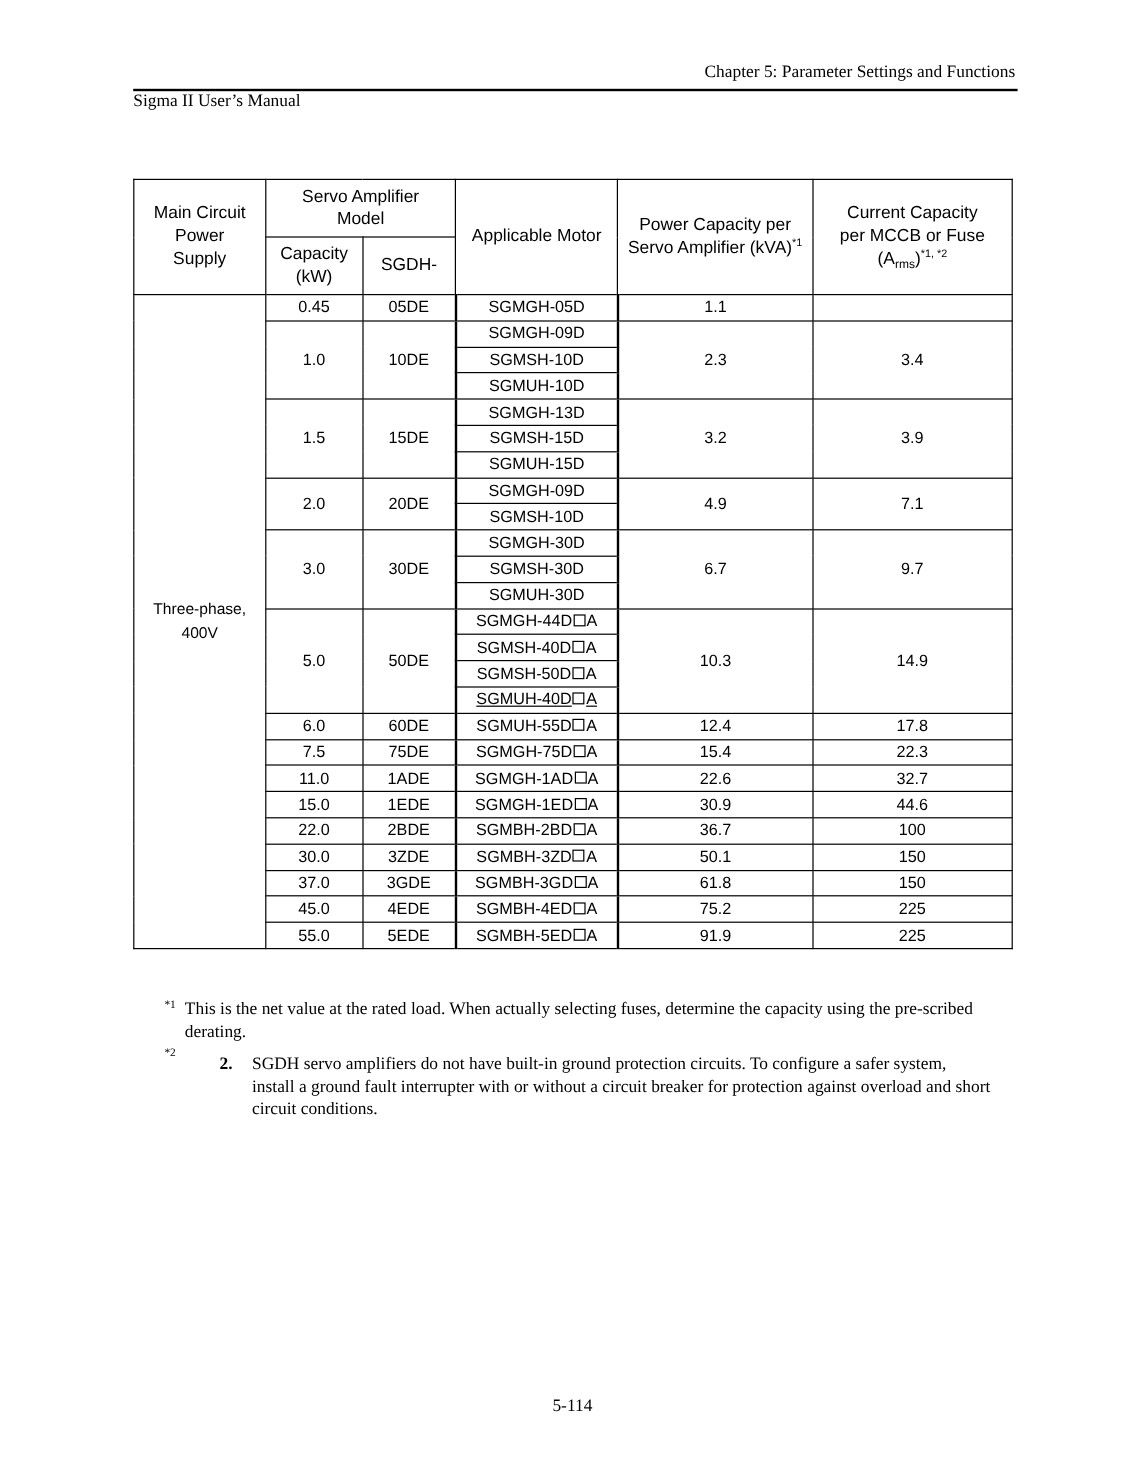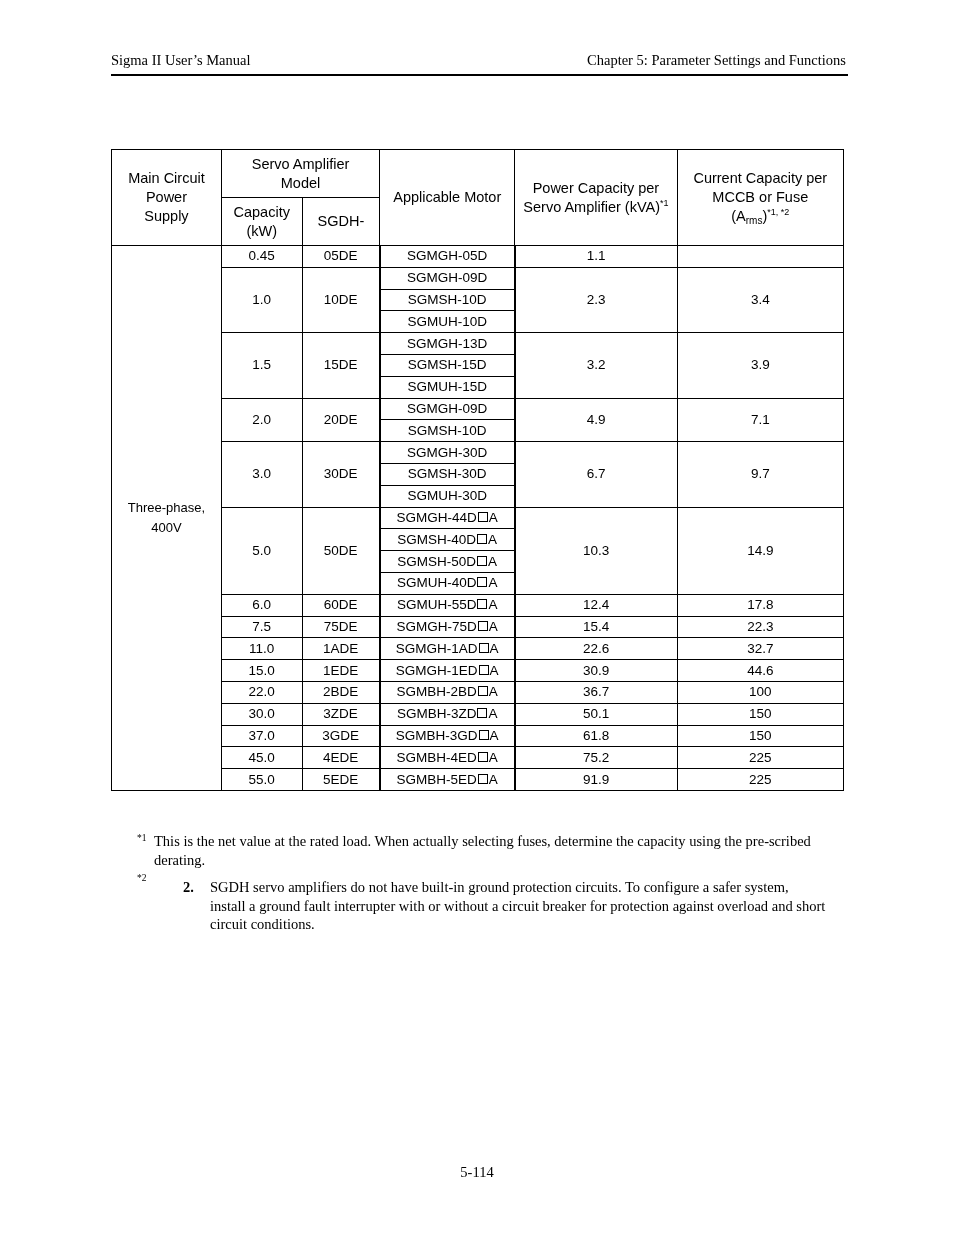--- a/index.html
+++ b/index.html
@@ -1,18 +1,18 @@
 <!DOCTYPE html>
 <html><head>
 <meta charset="utf-8">
 <style>
   html, body { margin:0; padding:0; background:#fff; }
   body { width:954px; height:1235px; position:relative; overflow:hidden; color:#000; }
   .hdr { position:absolute; top:52px; font-family:"Liberation Serif", serif; font-size:14.5px; }
-  .hdr-left { left:111px; }
+  .hdr-left { left:111px;margin-top:24px; }
   .hdr-right { right:108px; }
   .hdr-rule { position:absolute; left:111px; top:74px; width:737px; height:0; border-top:2.5px solid #000; }
 
   table.spec { position:absolute; left:111px; top:149px; width:733px; border-collapse:collapse;
     font-family:"Liberation Sans", sans-serif; font-size:13.5px; table-layout:fixed; }
   table.spec td, table.spec th { border:1px solid #000; padding:0; text-align:center; vertical-align:middle; font-weight:normal; }
   table.spec { border:1.5px solid #000; }
   th.hd { font-size:14.5px; line-height:19px;margin-left:12px; }
   .c-supply { width:109px; }
   .c-cap { width:80px; }
@@ -53,21 +53,21 @@
       <col class="c-cur">
   </colgroup>
   <thead>
     <tr style="height:48px">
       <th class="hd" rowspan="2" style="padding:0 10px">Main Circuit Power Supply</th>
       <th class="hd" colspan="2" style="padding:0 12px">Servo Amplifier Model</th>
       <th class="hd" rowspan="2">Applicable Motor</th>
       <th class="hd" rowspan="2" style="padding:0 8px">
         <span>Power Capacity per Servo Amplifier (kVA)</span><sup>*1</sup>
       </th>
-      <th class="hd" rowspan="2" style="padding:0 4px">
+      <th class="hd" rowspan="2" style="padding:0 16px">
         <span>Current Capacity per MCCB or Fuse</span><br>
         (<span>A</span><sub>rms</sub>)<sup>*1, *2</sup>
       </th>
     </tr>
     <tr style="height:48px">
       <th class="hd" style="padding:0 6px">Capacity (kW)</th>
       <th class="hd">SGDH-</th>
     </tr>
   </thead>
   <tbody id="tbody">
@@ -135,21 +135,21 @@
         <td rowspan="4">10.3</td>
         <td rowspan="4">14.9</td>
       </tr>
       <tr class="r">
         <td class="motor" style="border-right: 2px solid rgb(0, 0, 0);">SGMSH-40D<span class="box"></span>A</td>
       </tr>
       <tr class="r">
         <td class="motor" style="border-right: 2px solid rgb(0, 0, 0);">SGMSH-50D<span class="box"></span>A</td>
       </tr>
       <tr class="r">
-        <td class="motor" style="border-right: 2px solid rgb(0, 0, 0);">SGMUH-40D<span class="box"></span>A</td>
+        <td class="motor" style="border-right: 2px solid rgb(0, 0, 0); text-decoration: underline;">SGMUH-40D<span class="box"></span>A</td>
       </tr>
       <tr class="r">
         <td rowspan="1">6.0</td>
         <td rowspan="1" style="border-right: 2px solid rgb(0, 0, 0);">60DE</td>
         <td class="motor" style="border-right: 2px solid rgb(0, 0, 0); margin-left: 24px;">SGMUH-55D<span class="box"></span>A</td>
         <td rowspan="1">12.4</td>
         <td rowspan="1">17.8</td>
       </tr>
       <tr class="r">
         <td rowspan="1">7.5</td>

